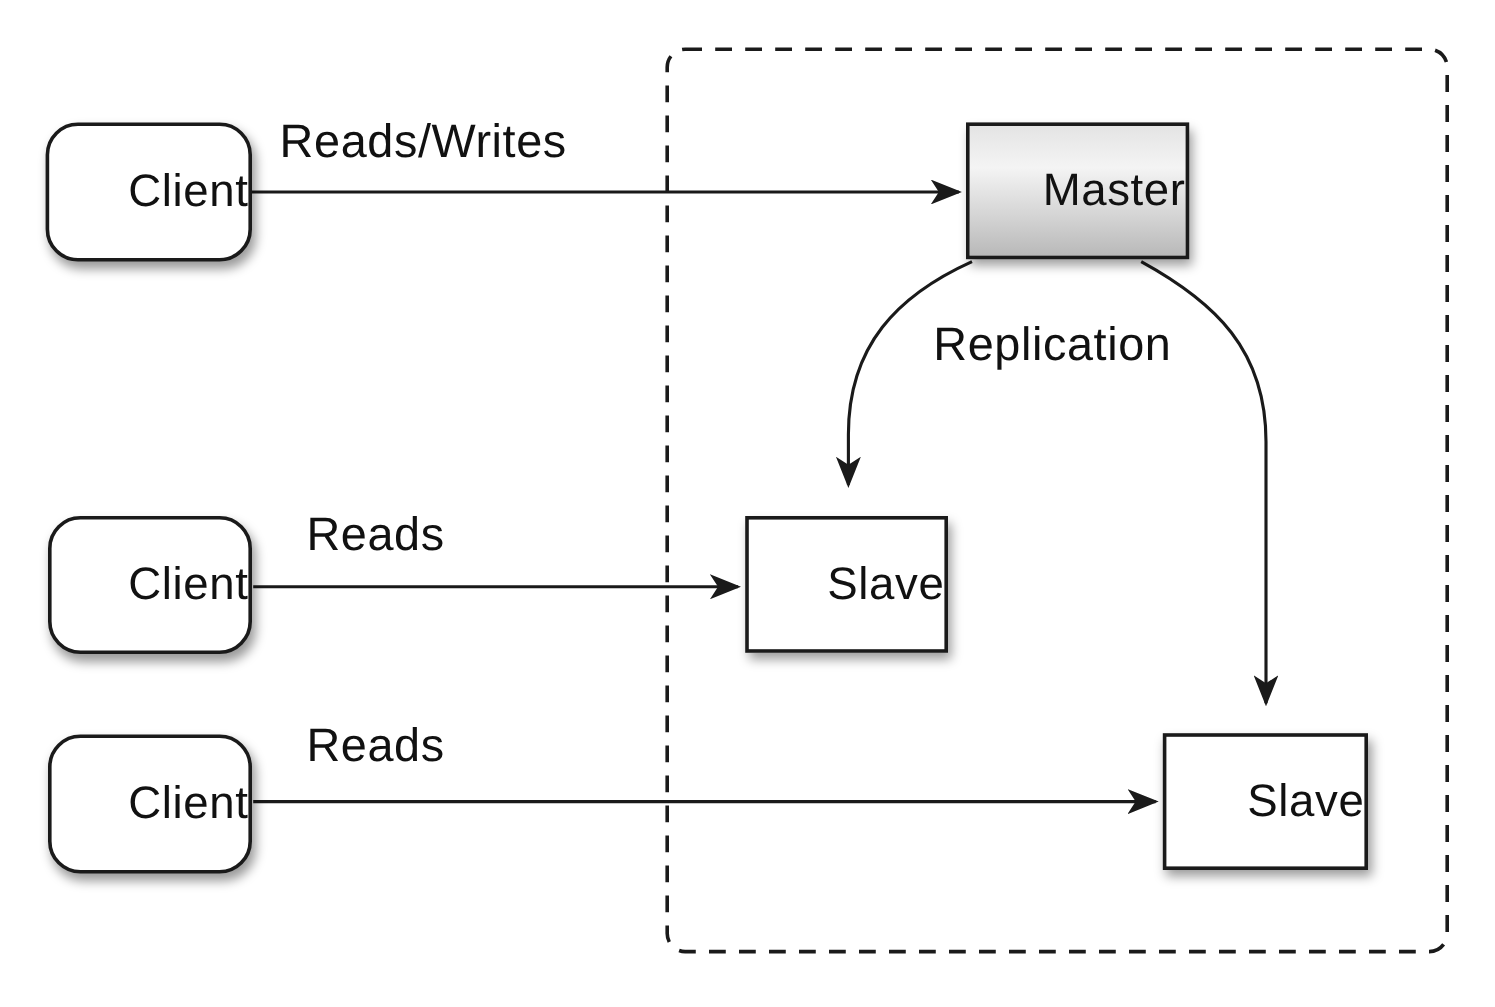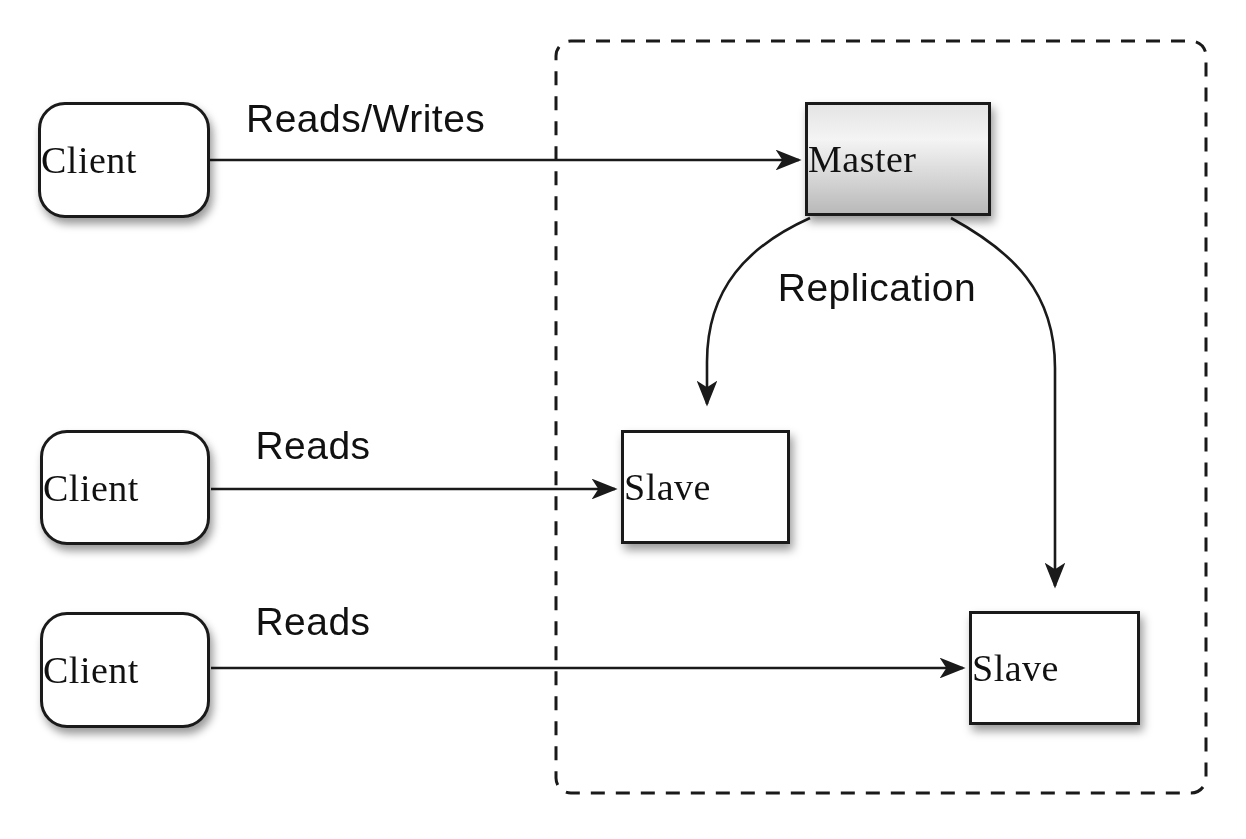--- a/index.html
+++ b/index.html
@@ -19,29 +19,28 @@
     left: 0; top: 0;
     width: 1246px;
     height: 839px;
     z-index: 1;
   }
 
   .node {
     position: absolute;
     display: flex;
     align-items: center;
-    justify-content: flex-start;
+    justify-content: flex-end;
     background: #ffffff;
     border: 3px solid #1a1a1a;
     color: #111111;
     font-size: 38px;
     letter-spacing: 0.5px;
     box-shadow: 3px 6px 9px rgba(0,0,0,0.40);
     z-index: 2;
-    font-family: Liberation Serif, serif;
   }
 
   .node.client {
     border-radius: 27px;
   }
 
   .node.master {
     background: linear-gradient(180deg, #e4e4e4 0%, #f4f4f4 32%, #d2d2d2 72%, #b9b9b9 100%);
   }
 
@@ -57,21 +56,21 @@
 
   
   #client-top    { left: 38px;  top: 102px; width: 172px; height: 116px; }
   #client-middle { left: 40px;  top: 430px; width: 170px; height: 115px; }
   #client-bottom { left: 40px;  top: 612px; width: 170px; height: 116px; }
   #master        { left: 805px; top: 102px; width: 186px; height: 114px; }
   #slave-top     { left: 621px; top: 430px; width: 169px; height: 114px; }
   #slave-bottom  { left: 969px; top: 611px; width: 171px; height: 114px; }
 
   
-  #label-reads-writes { left: 246px; top: 97px;  width: 220px; }
+  #label-reads-writes { left: 233px; top: 97px;  width: 220px; }
   #label-reads-middle { left: 253px; top: 424px; width: 120px; }
   #label-reads-bottom { left: 253px; top: 600px; width: 120px; }
   #label-replication  { left: 772px; top: 266px; width: 210px; }
 </style>
 </head>
 <body>
 
 <div class="canvas">
 
   <svg class="edges-layer" viewBox="0 0 1246 839" xmlns="http://www.w3.org/2000/svg">

